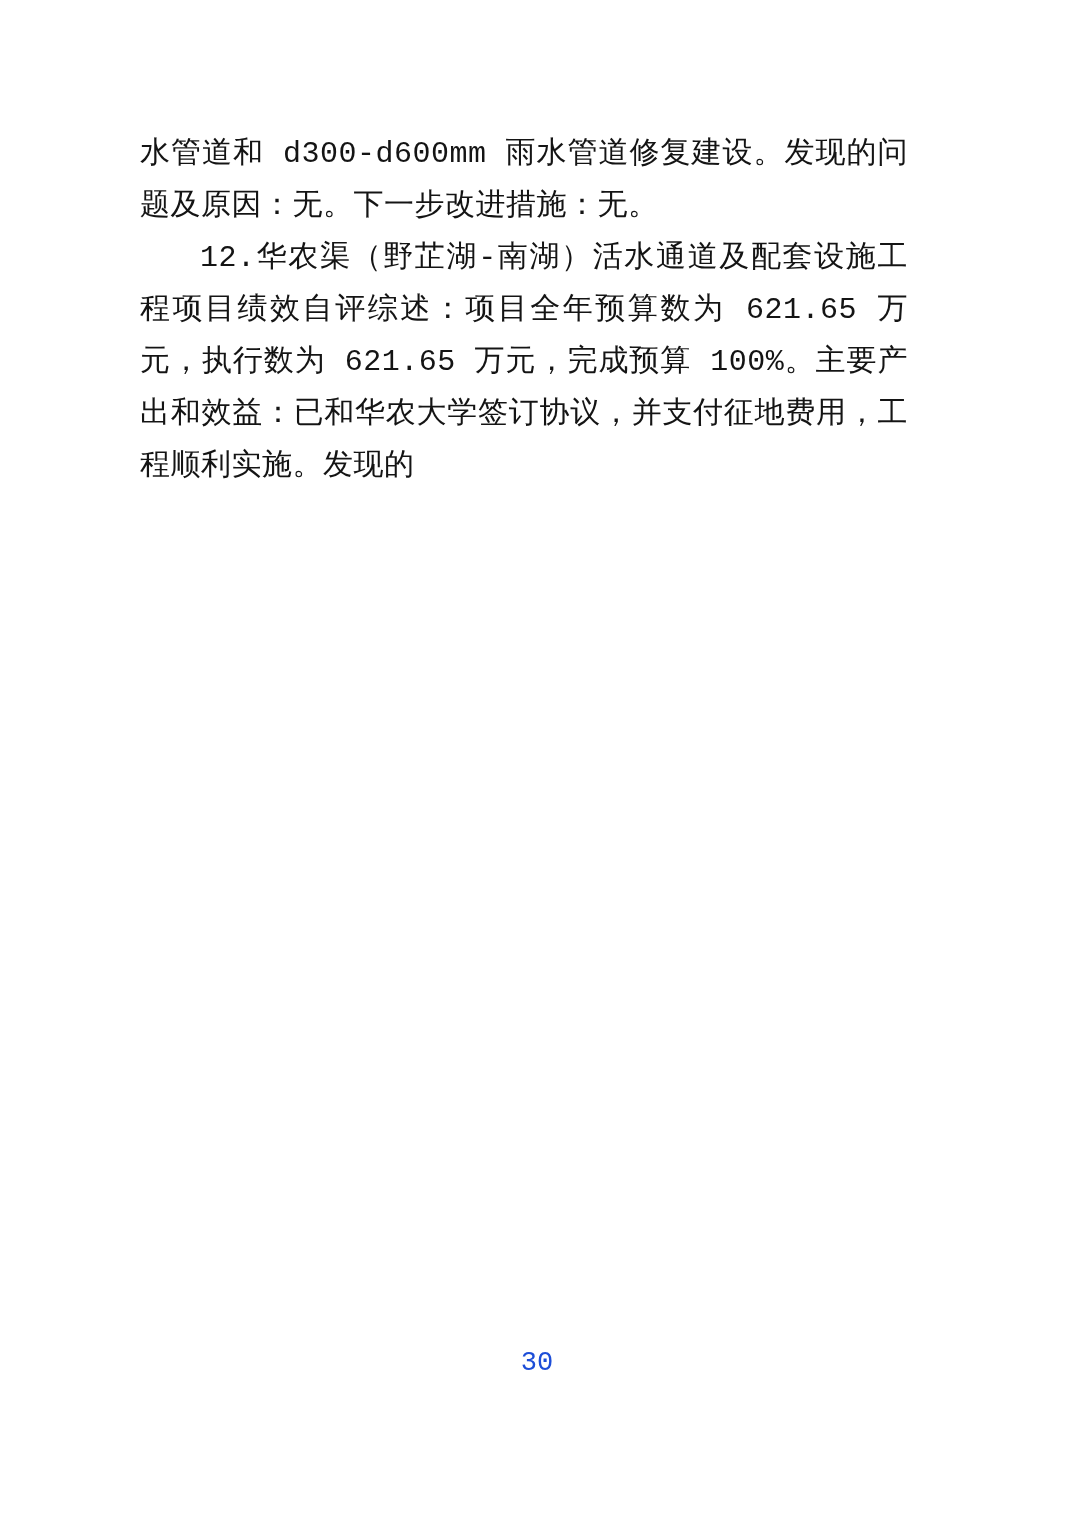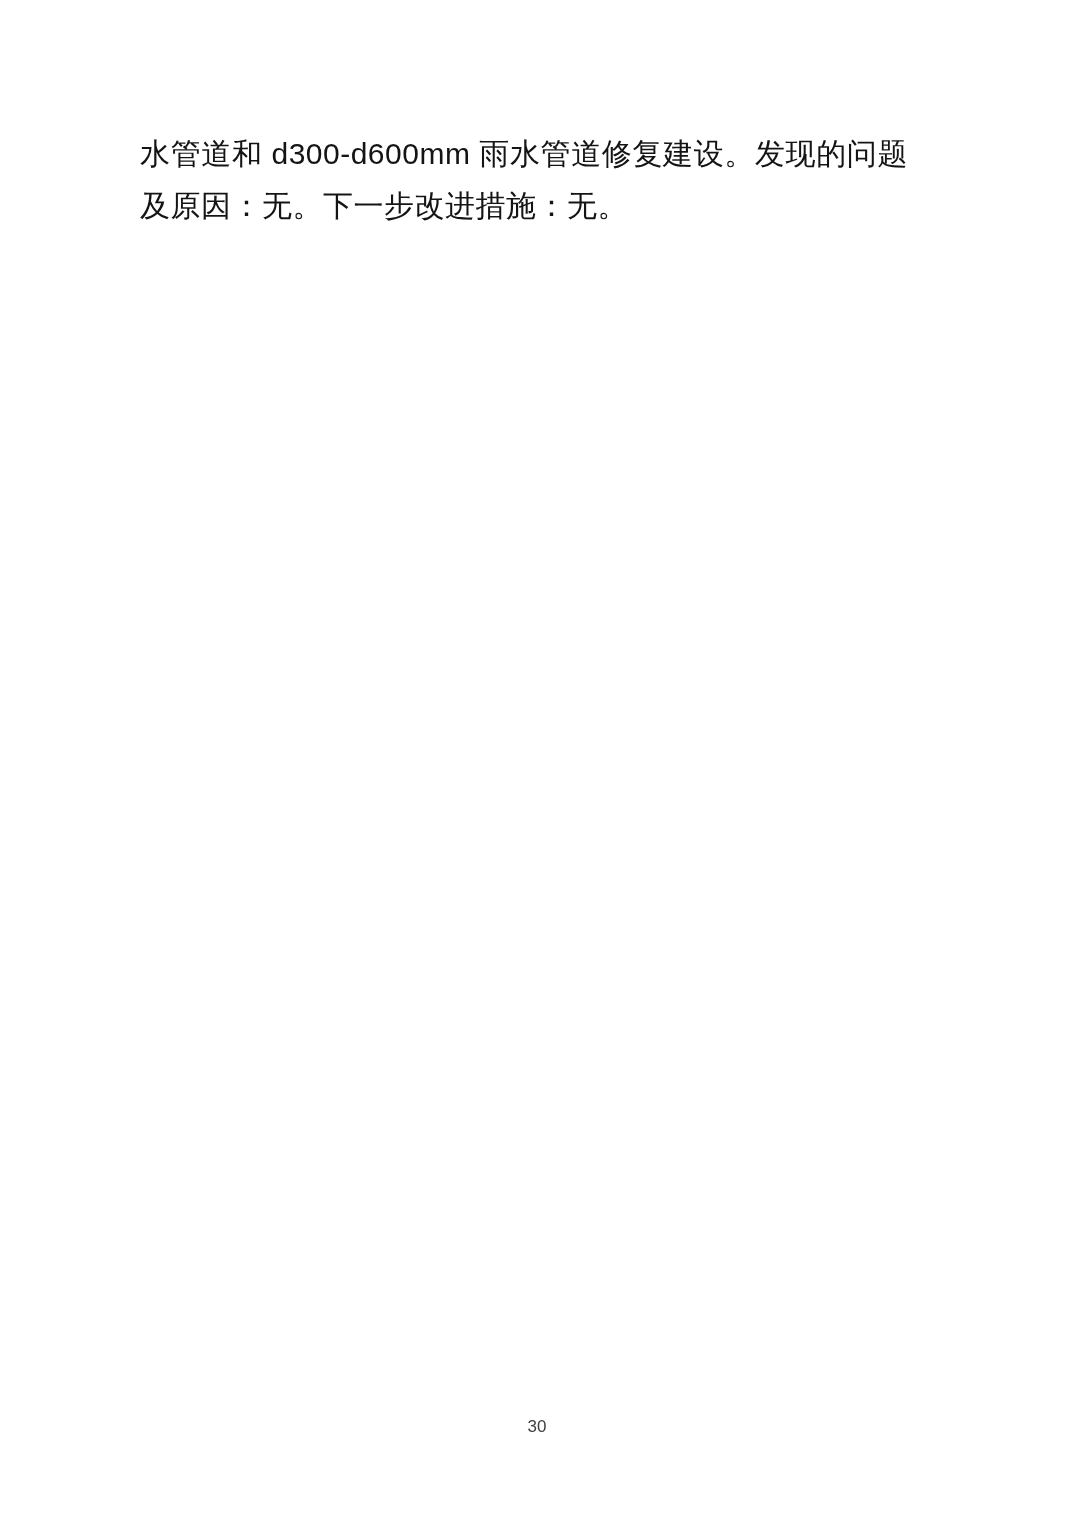--- a/index.html
+++ b/index.html
@@ -6,21 +6,21 @@
     margin: 0;
     padding: 0;
     background: #ffffff;
   }
   .page {
     position: relative;
     width: 1074px;
     height: 1520px;
     background: #ffffff;
     overflow: hidden;
-    font-family: Liberation Sans, sans-serif;
+    font-family: Liberation Mono, monospace;
     color: #141414;
   }
   .document-body {
     position: absolute;
     left: 140px;
     top: 128px;
     width: 768px;
     font-size: 30px;
     line-height: 52px;
     text-align: justify;
@@ -30,34 +30,35 @@
   .para {
     margin: 0;
     padding: 0;
   }
   .para.indent {
     text-indent: 2em;
   }
   .page-footer {
     position: absolute;
     left: 0;
-    top: 1412px;
+    top: 1348px;
     width: 100%;
     text-align: center;
-    font-size: 17px;
+    font-size: 27px;
     line-height: 30px;
-    color: #404040;
+    color: #1d4ed8;
   }
 </style>
 </head>
 <body>
 
 <div class="page">
 
   <div class="document-body">
     <p class="para">水管道和 d300-d600mm 雨水管道修复建设。发现的问题及原因：无。下一步改进措施：无。</p>
+    <p class="para indent">12.华农渠（野芷湖-南湖）活水通道及配套设施工程项目绩效自评综述：项目全年预算数为 621.65 万元，执行数为 621.65 万元，完成预算 100%。主要产出和效益：已和华农大学签订协议，并支付征地费用，工程顺利实施。发现的</p>
   </div>
 
   <div class="page-footer">
     <span>30</span>
   </div>
 
 </div>
 
 </body></html>

